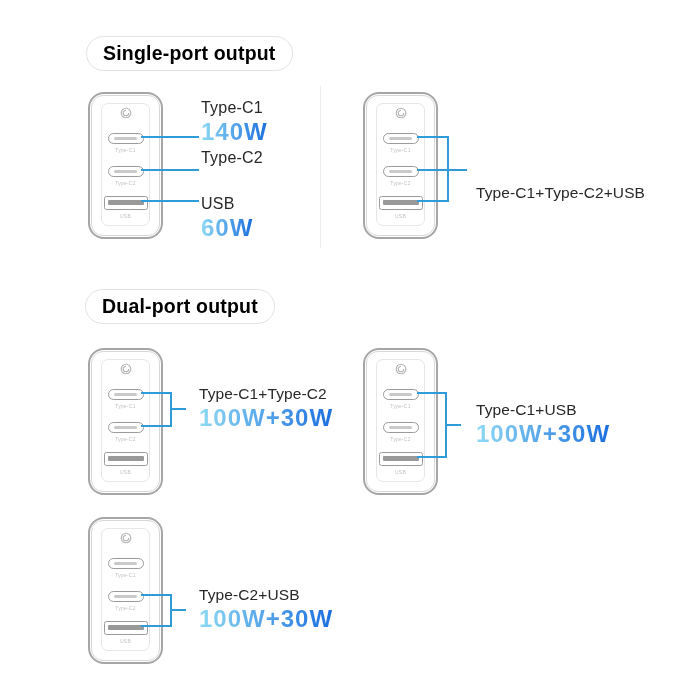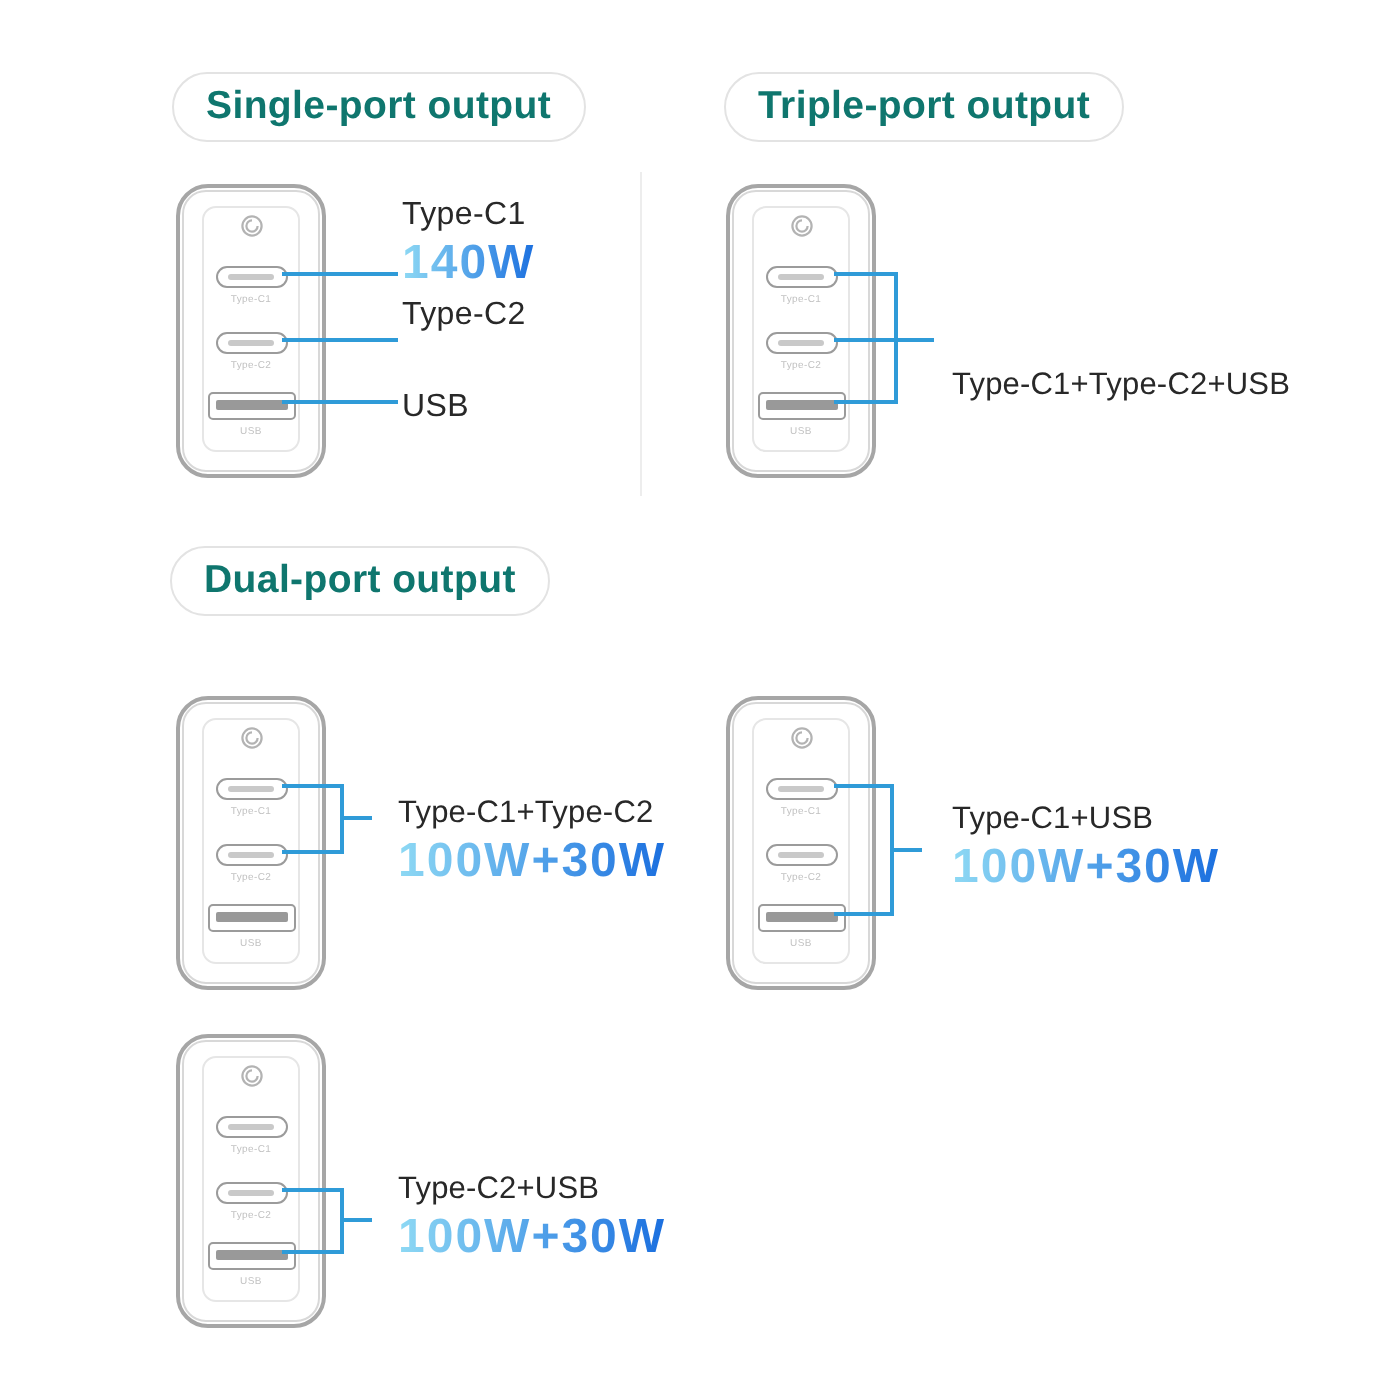--- a/index.html
+++ b/index.html
@@ -4,21 +4,21 @@
 <style>
   html,body { margin:0; padding:0; background:#ffffff; }
   #canvas {
     position:relative; width:700px; height:700px; background:#ffffff;
     font-family:"Liberation Sans", sans-serif; overflow:hidden;
   }
   
   .pill {
     position:absolute; display:inline-flex; align-items:center;
     padding:5px 16px; border:1.5px solid #e3e3e3; border-radius:18px;
-    background:#ffffff; font-size:19.5px; font-weight:bold; color:#0f766e;
+    background:#ffffff; font-size:19.5px; font-weight:bold; color:#000000;
     letter-spacing:0.2px; white-space:nowrap;
   }
   
   .vdivider { position:absolute; width:1px; background:#ededed; }
   
   .charger {
     position:absolute; width:75px; height:147px; background:#ffffff;
     border:2px solid #a6a6a6; border-radius:16px; box-sizing:border-box; z-index:1;
   }
   .charger .rim {
@@ -66,24 +66,21 @@
   }
 </style>
 </head>
 <body>
 
 <div id="canvas">
 
   <div class="pill" style="left:86px; top:36px;">
     <span>Single-port output</span>
   </div>
-  <div class="pill" style="left:362px; top:36px;">
-    <span>Triple-port output</span>
-  </div>
-  <div class="pill" style="left:85px; top:273px;">
+  <div class="pill" style="left:85px; top:289px;">
     <span>Dual-port output</span>
   </div>
 
   <div class="vdivider" style="left:320px; top:86px; height:162px;"></div>
 
   <div class="charger" style="left:88px; top:92px;">
     <div class="rim"></div>
     <div class="panel"></div>
     <svg class="logo" width="12" height="12" viewBox="0 0 12 12">
       <circle cx="6" cy="6" r="4.8" fill="none" stroke="#b3b3b3" stroke-width="1.1"></circle>
@@ -109,20 +106,21 @@
 
   <div class="txt" style="left:201px; top:99px;">
     <div class="port-label">Type-C1</div>
     <div class="watts">140W</div>
   </div>
   <div class="txt" style="left:201px; top:149px;">
     <div class="port-label">Type-C2</div>
   </div>
   <div class="txt" style="left:201px; top:195px;">
     <div class="port-label">USB</div>
+    <div class="watts">60W</div>
   </div>
 
   <div class="charger" style="left:363px; top:92px;">
     <div class="rim"></div>
     <div class="panel"></div>
     <svg class="logo" width="12" height="12" viewBox="0 0 12 12">
       <circle cx="6" cy="6" r="4.8" fill="none" stroke="#b3b3b3" stroke-width="1.1"></circle>
       <path d="M6 3.2 a2.8 2.8 0 1 0 2.8 2.8" fill="none" stroke="#b3b3b3" stroke-width="1.1"></path>
     </svg>
     <div class="portc" style="top:39px;">
@@ -166,21 +164,21 @@
     <div class="portu" style="top:102px;">
         <i></i>
       </div>
     <div class="plabel" style="top:119px;">USB</div>
   </div>
 
   <div class="hline" style="left:141px; top:392px; width:31px;"></div>
   <div class="hline" style="left:141px; top:425px; width:31px;"></div>
   <div class="vline" style="left:170px; top:392px; height:35px;"></div>
   <div class="hline" style="left:170px; top:408px; width:16px;"></div>
-  <div class="txt" style="left:199px; top:398px;">
+  <div class="txt" style="left:199px; top:385px;">
     <div class="combo-label">Type-C1+Type-C2</div>
     <div class="watts">100W+30W</div>
   </div>
 
   <div class="charger" style="left:363px; top:348px;">
     <div class="rim"></div>
     <div class="panel"></div>
     <svg class="logo" width="12" height="12" viewBox="0 0 12 12">
       <circle cx="6" cy="6" r="4.8" fill="none" stroke="#b3b3b3" stroke-width="1.1"></circle>
       <path d="M6 3.2 a2.8 2.8 0 1 0 2.8 2.8" fill="none" stroke="#b3b3b3" stroke-width="1.1"></path>

